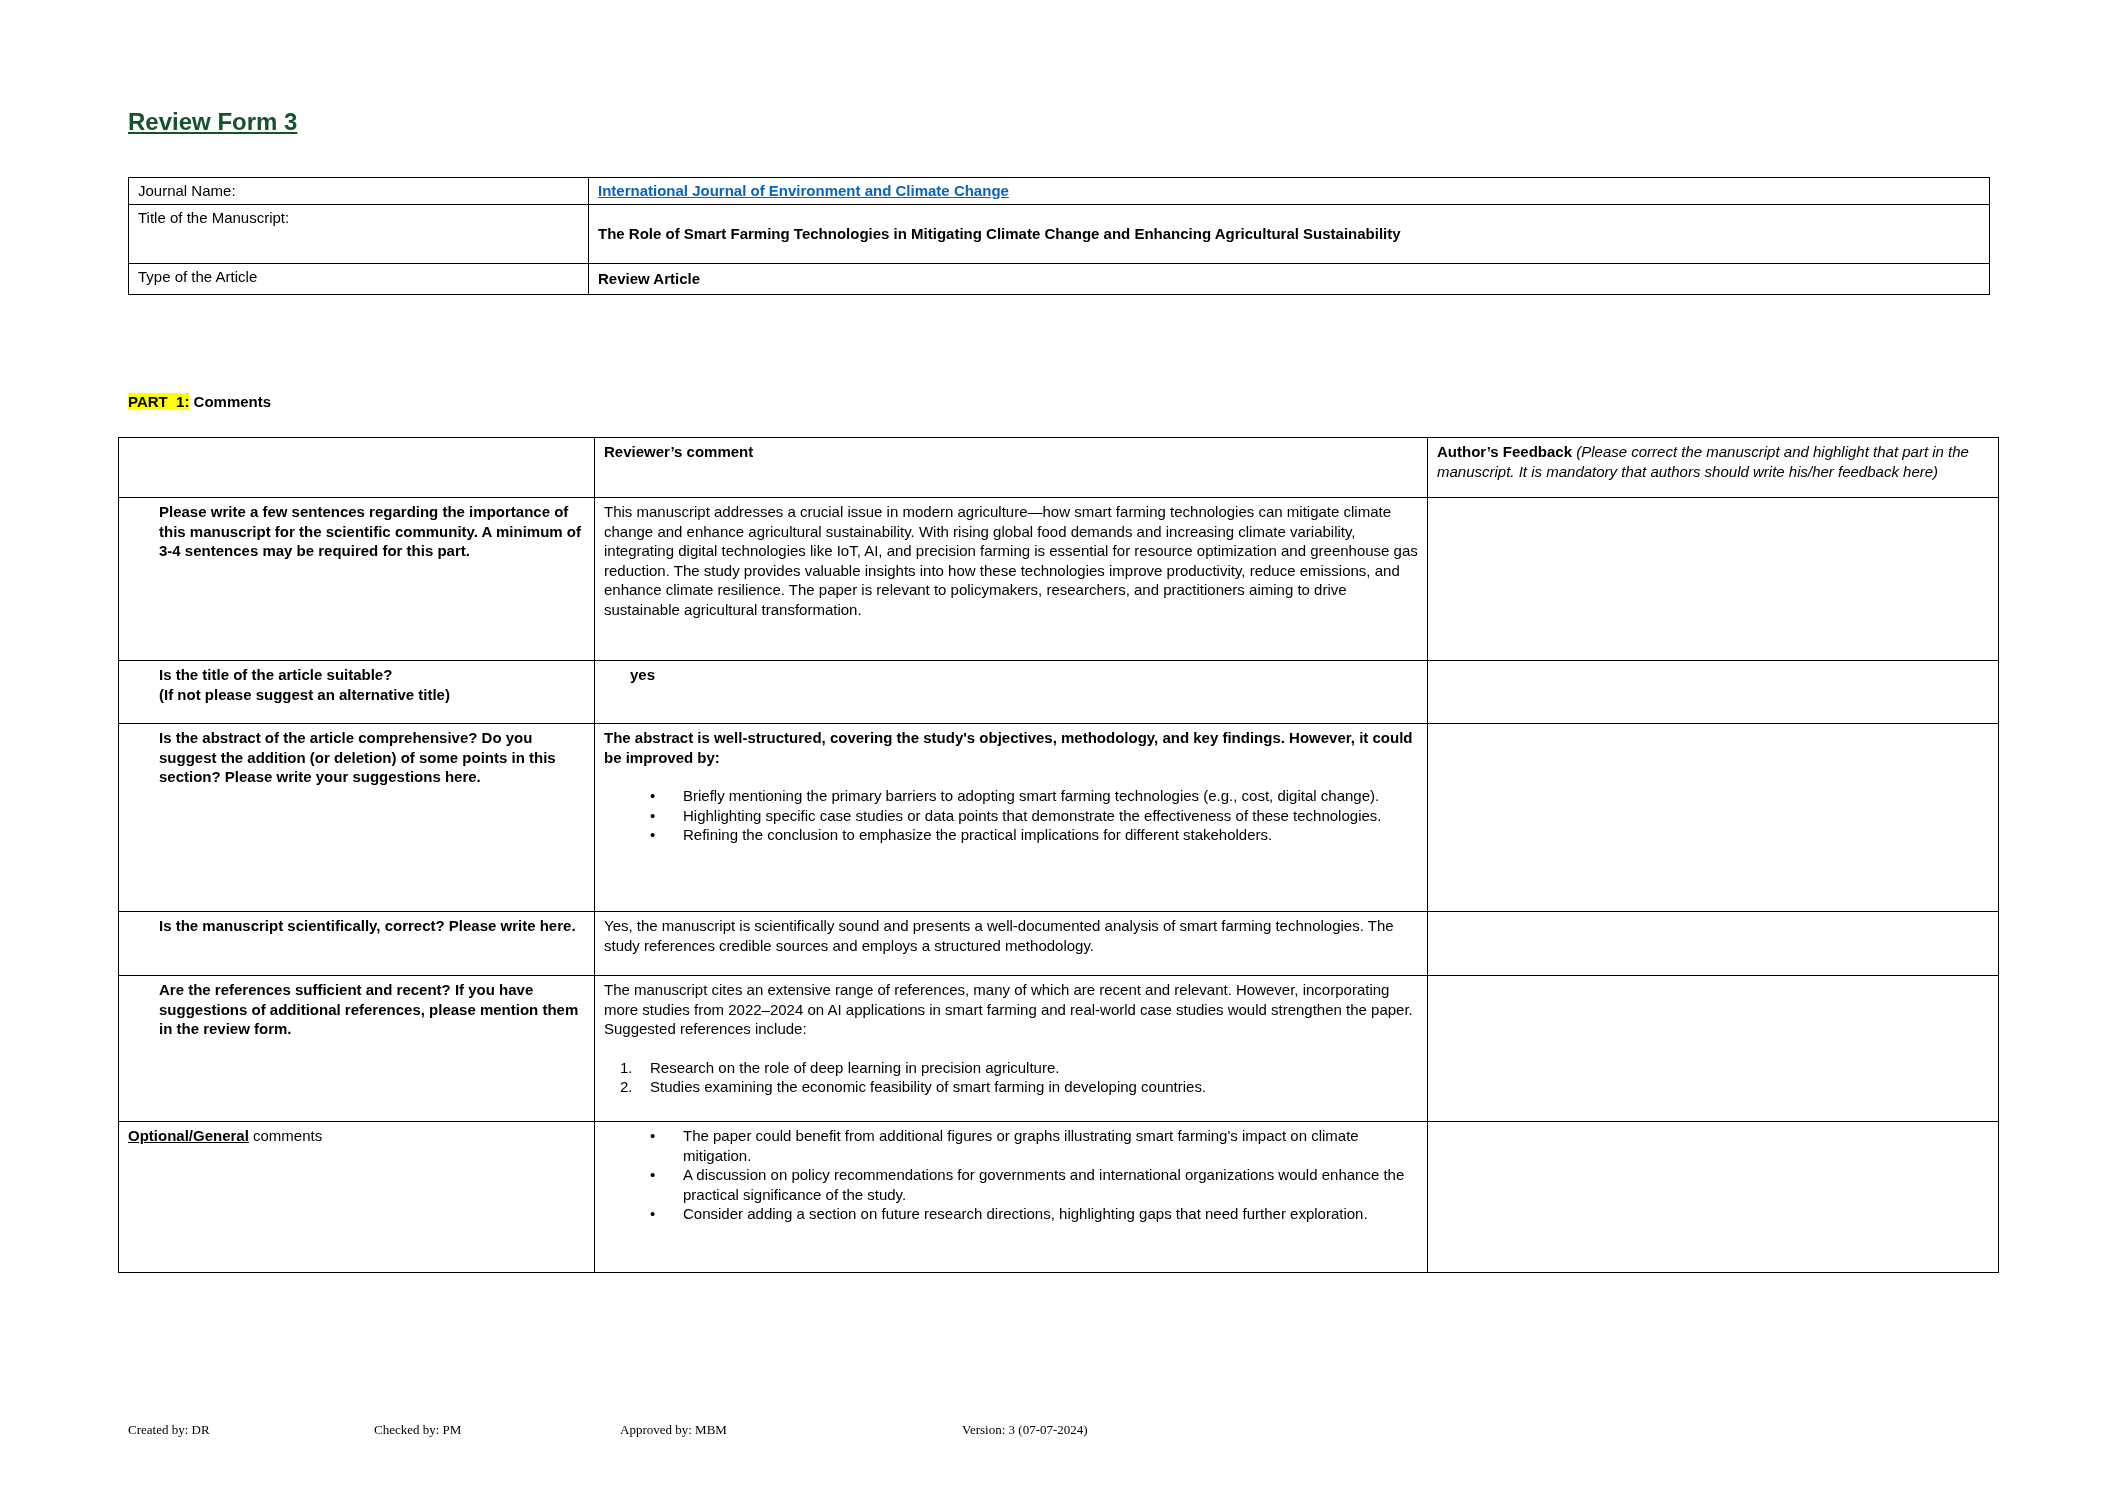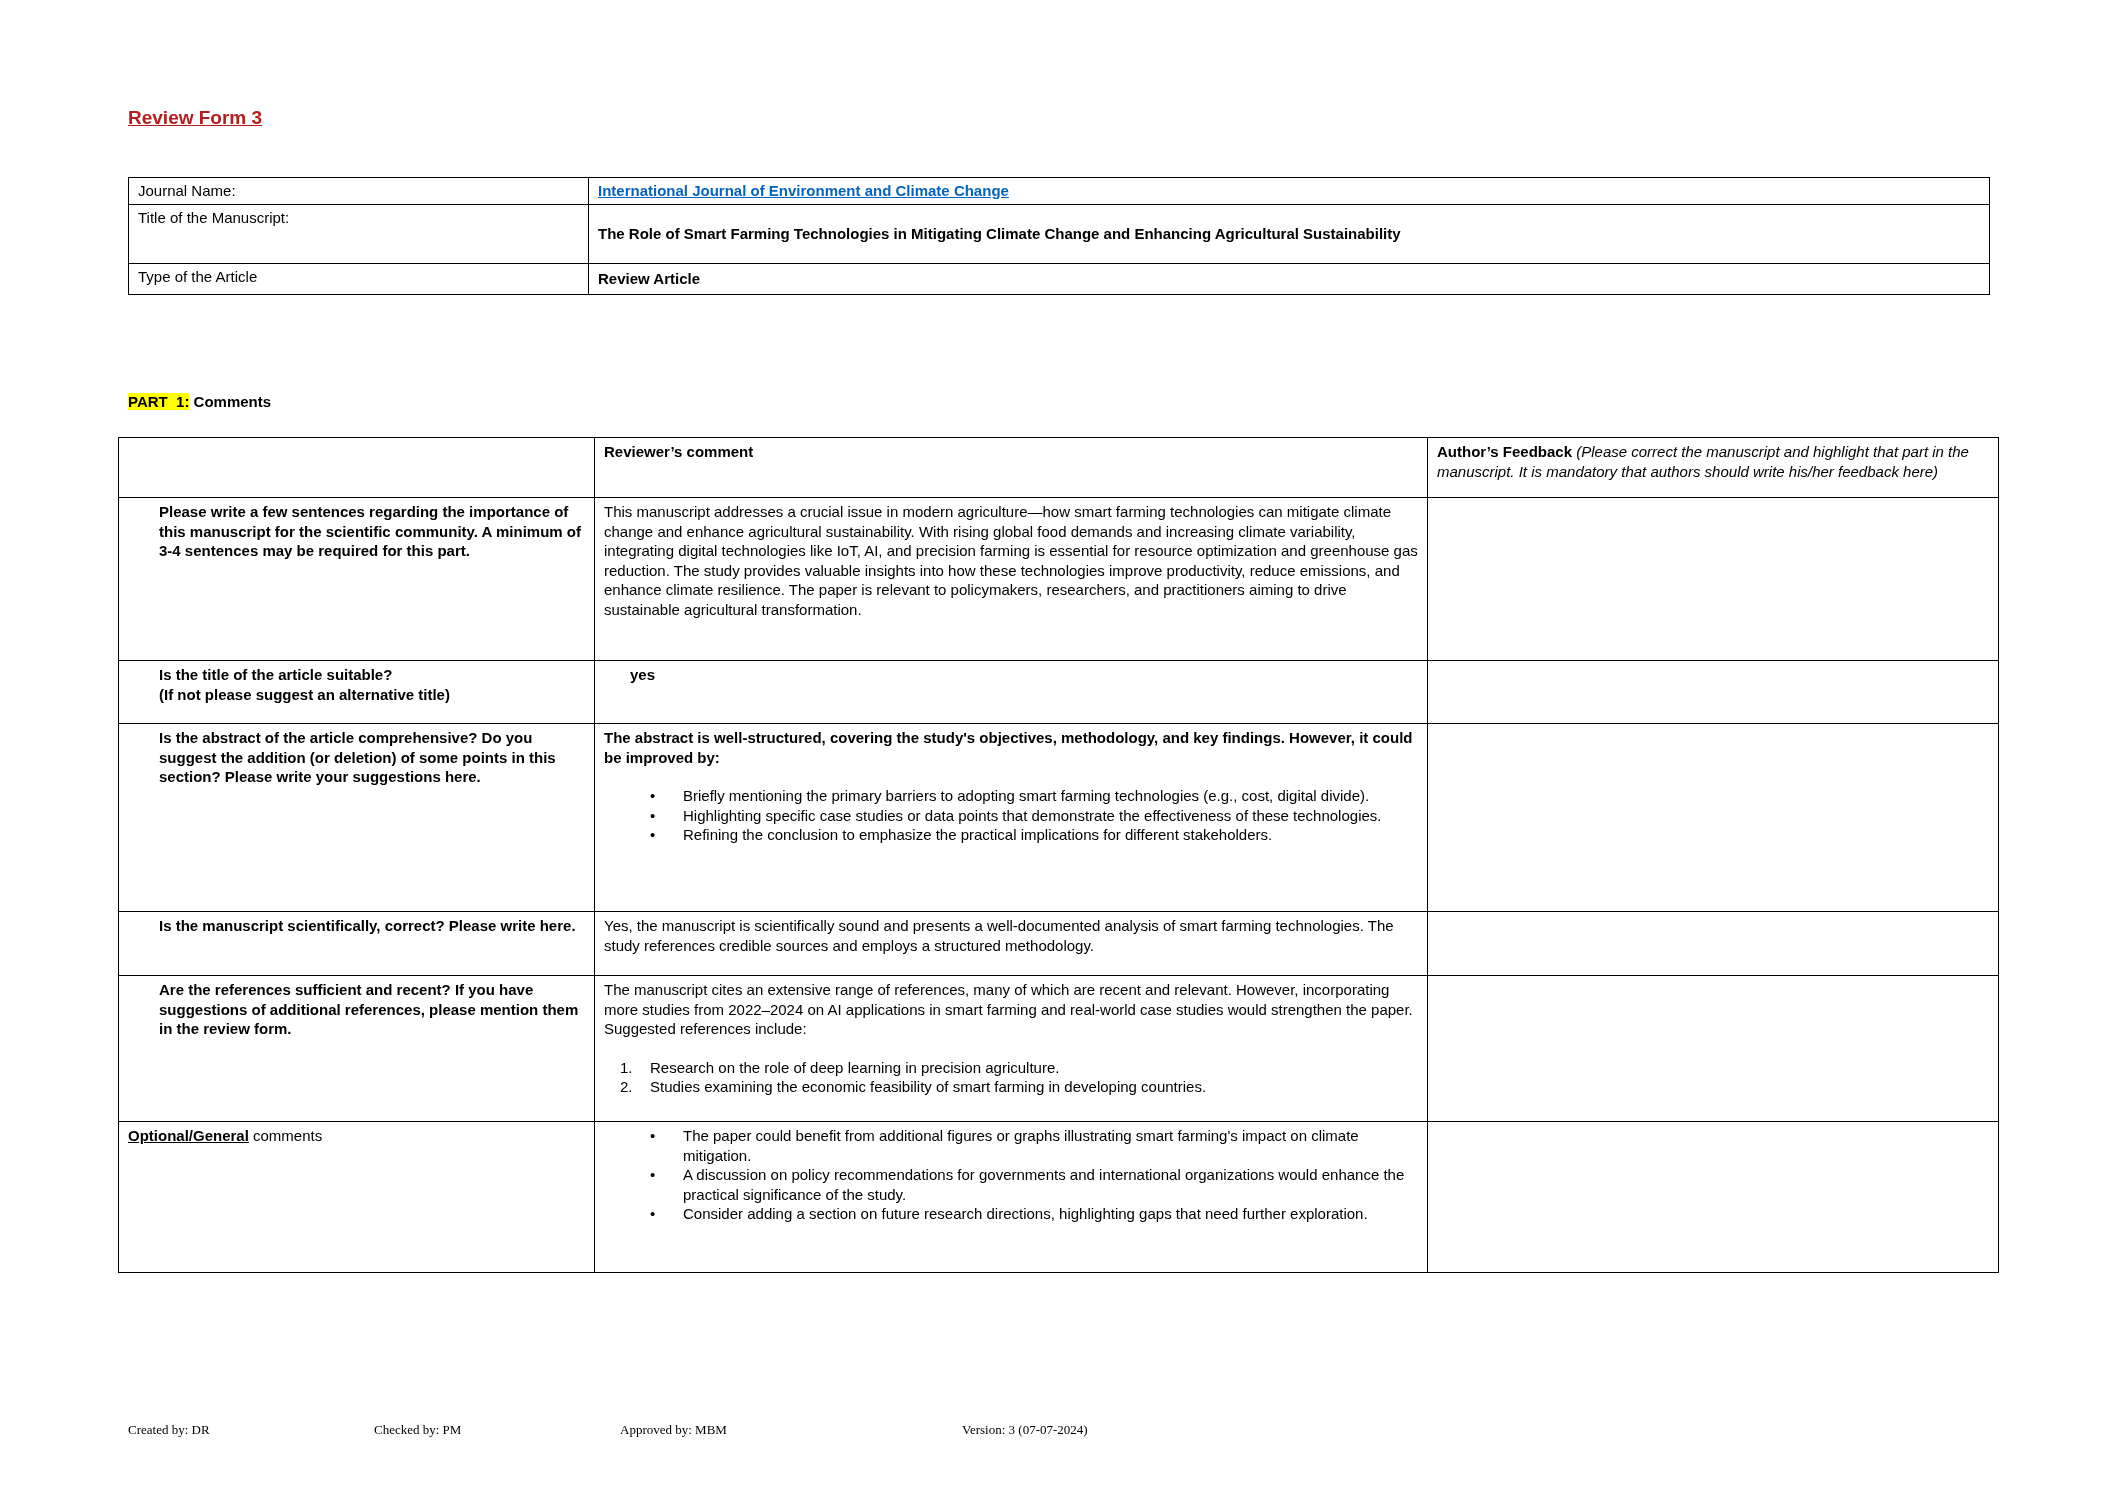--- a/index.html
+++ b/index.html
@@ -11,23 +11,23 @@
     font-family: "Liberation Sans", sans-serif;
     color: #000000;
     font-size: 15px;
     line-height: 1.3;
     overflow: hidden;
   }
   .doc-title {
     position: absolute;
     left: 128px;
     top: 106px;
-    font-size: 19px;
+    font-size: 24px;
     font-weight: bold;
-    color: #b91c1c;
+    color: #14532d;
     text-decoration: underline;
   }
   table { border-collapse: collapse; }
   td { border: 1px solid #000; vertical-align: top; padding: 3px 9px; font-size: 15px; }
 
   
   .meta-table { position: absolute; left: 128px; top: 177px; width: 1862px; table-layout: fixed; }
   .meta-table td.mlabel { font-weight: normal; vertical-align: top; }
   .meta-table td.mvalue { font-weight: bold; }
   .meta-table td.vmid { vertical-align: middle; }
@@ -135,21 +135,21 @@
           </td>
           <td class="f-cell"></td>
         </tr>
         <tr style="height: 188px;">
           <td class="q-cell indent"><span style="font-weight: bold;">Is the abstract of the article comprehensive? Do you suggest the addition (or deletion) of some points in this section? Please write your suggestions here.</span></td>
           <td class="c-cell">
             <div class="para b">The abstract is well-structured, covering the study's objectives, methodology, and key findings. However, it could be improved by:</div>
             <div class="spacer"></div>
             <div class="li bullet">
               <span class="marker">•</span>
-              <span class="txt">Briefly mentioning the primary barriers to adopting smart farming technologies (e.g., cost, digital divide).</span>
+              <span class="txt">Briefly mentioning the primary barriers to adopting smart farming technologies (e.g., cost, digital change).</span>
             </div>
             <div class="li bullet">
               <span class="marker">•</span>
               <span class="txt">Highlighting specific case studies or data points that demonstrate the effectiveness of these technologies.</span>
             </div>
             <div class="li bullet">
               <span class="marker">•</span>
               <span class="txt">Refining the conclusion to emphasize the practical implications for different stakeholders.</span>
             </div>
           </td>

